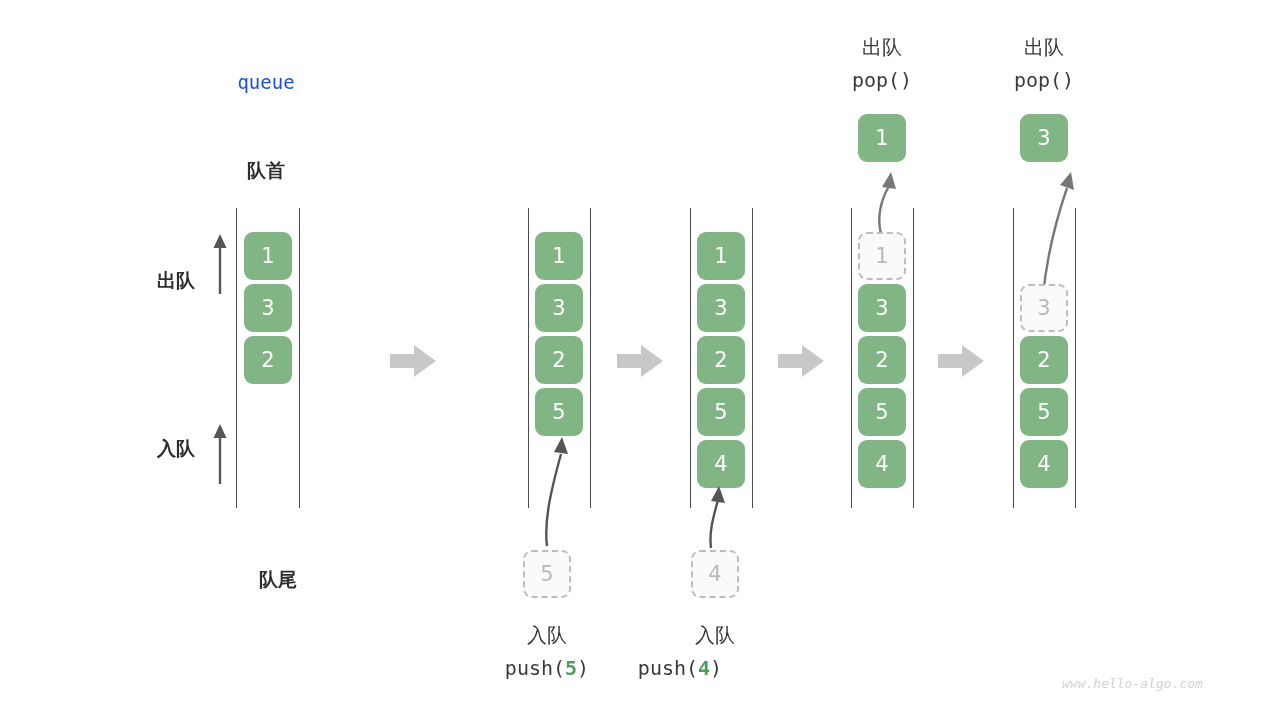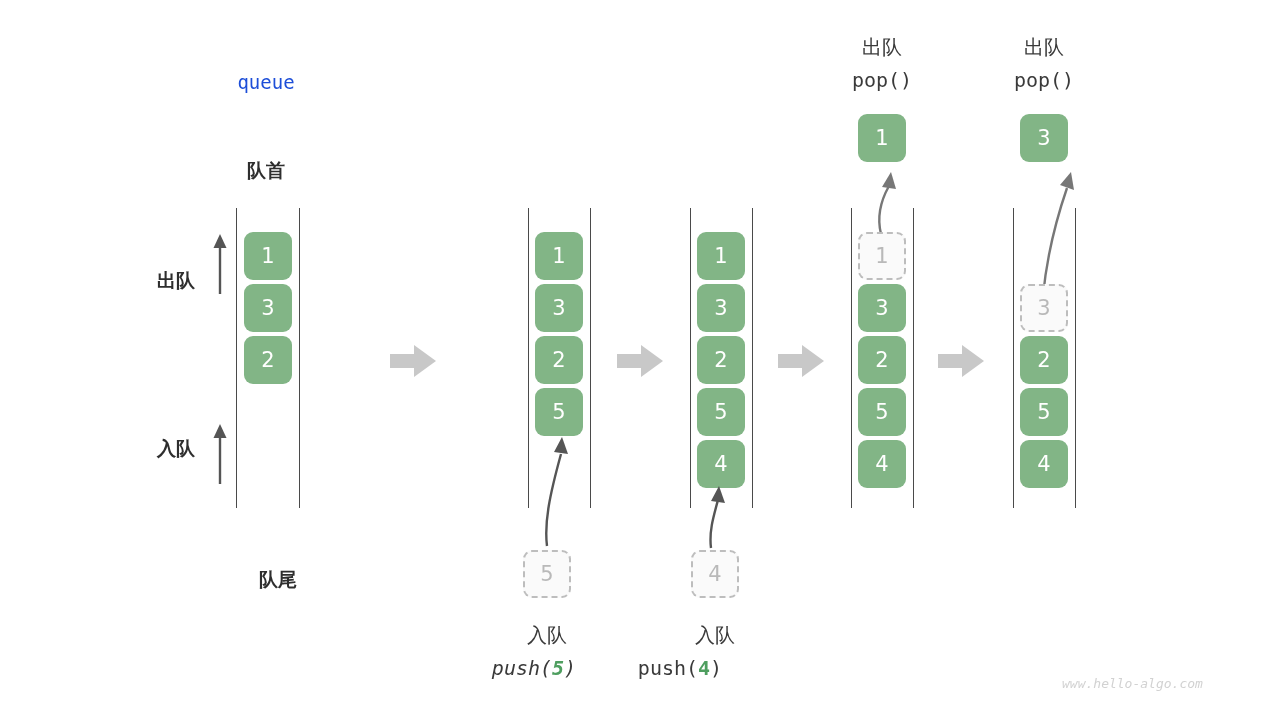--- a/index.html
+++ b/index.html
@@ -101,21 +101,21 @@
   <div class="abs cell" style="left:535px;top:388px;">5</div>
 
   <svg class="abs" style="left:520px;top:430px;" width="70" height="120">
     <path d="M 27 116 C 24 92, 30 64, 41 24" stroke="#555555" stroke-width="2.4" fill="none"></path>
     <polygon points="42,7 34,22 48,24" fill="#555555"></polygon>
   </svg>
 
   <div class="abs cell ghost" style="left:523px;top:550px;">5</div>
 
   <div class="abs op-cn" style="left:477px;top:622px;width:140px;">入队</div>
-  <div class="abs op-code" style="left:464px;top:656px;width:140px;font-style:italic;">
+  <div class="abs op-code" style="left:477px;top:656px;width:140px;">
     <span>push(</span><span class="arg">5</span><span>)</span>
   </div>
 
   <svg class="abs" style="left:617px;top:344px;" width="48" height="34">
     <polygon points="0,10 24,10 24,1 46,17 24,33 24,24 0,24" fill="#c8c8c8"></polygon>
   </svg>
 
   <div class="abs rail" style="left:690px;top:208px;height:300px;"></div>
   <div class="abs rail" style="left:752px;top:208px;height:300px;"></div>
 

